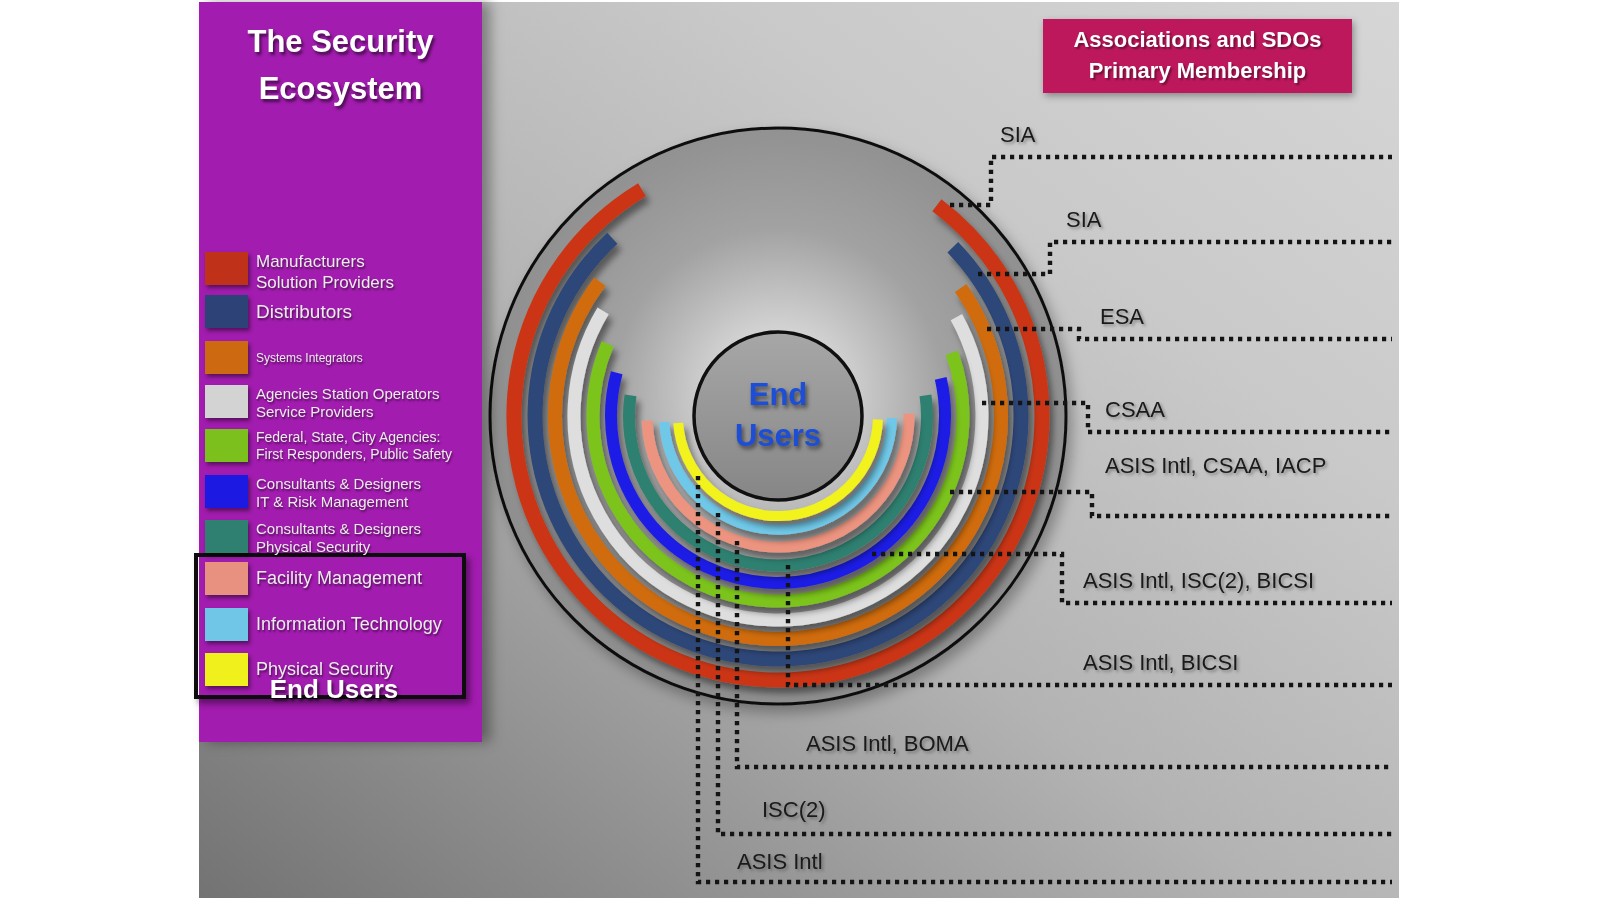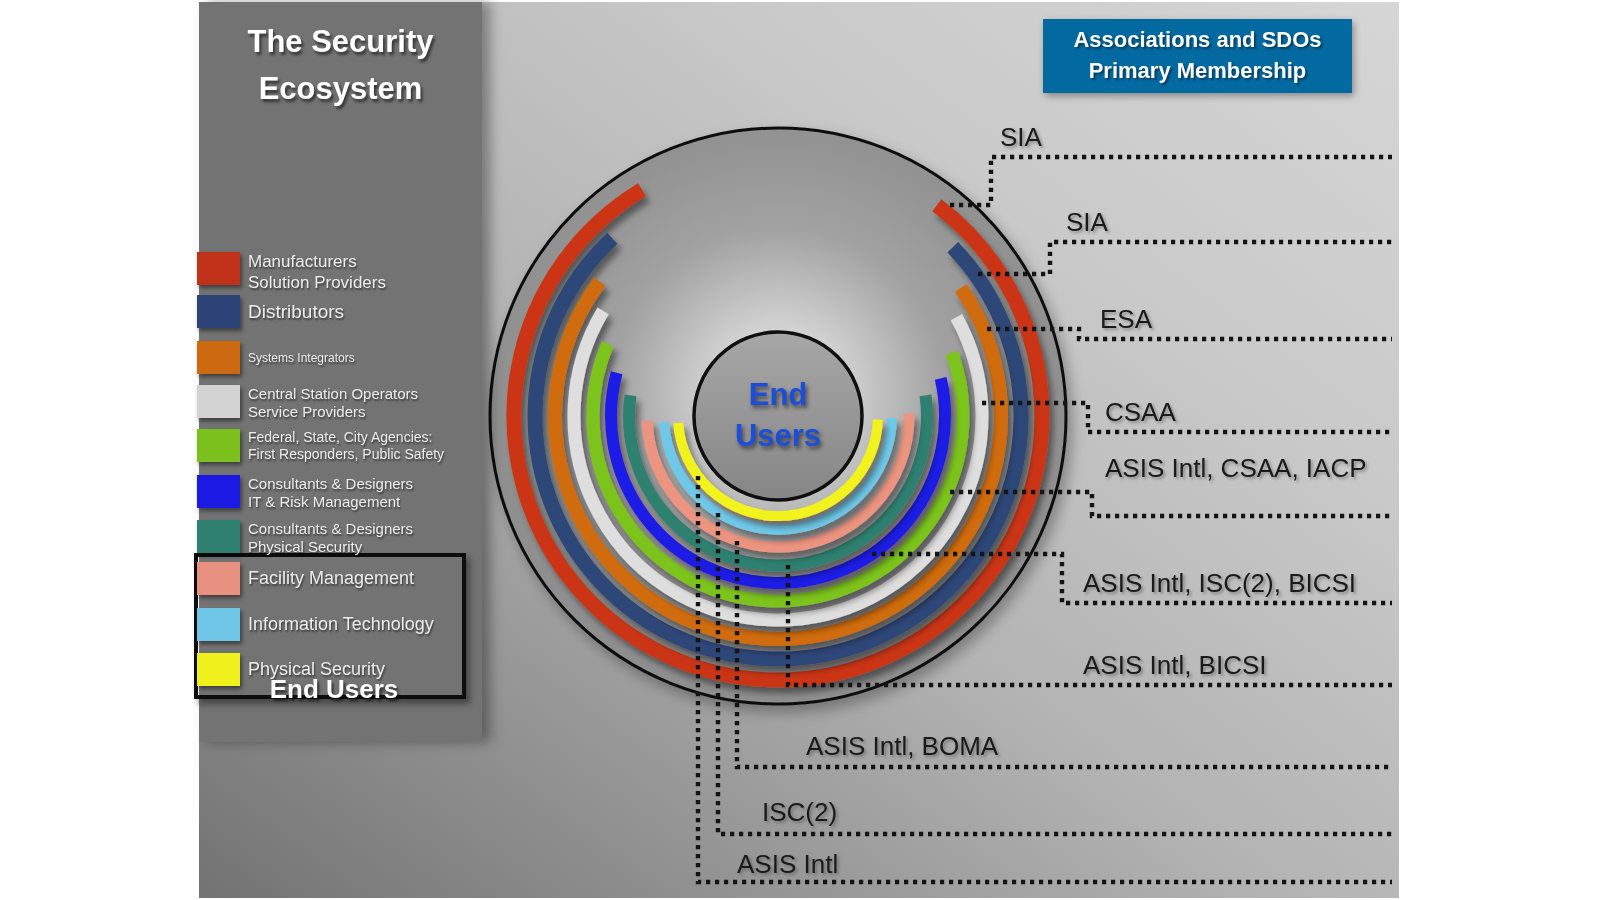--- a/index.html
+++ b/index.html
@@ -4,43 +4,43 @@
 <style>
   html,body{margin:0;padding:0;background:#ffffff;}
   .stage{position:relative;width:1600px;height:900px;background:#ffffff;overflow:hidden;
          font-family:"Liberation Sans",sans-serif;}
   
   .content-bg{position:absolute;left:199px;top:2px;width:1200px;height:896px;
       background:linear-gradient(to left bottom,#d6d6d6 0%,#c9c9c9 28%,#b3b3b3 55%,#8f8f8f 80%,#737373 100%);}
   
   #diagram-svg{position:absolute;left:0;top:0;width:1600px;height:900px;}
   
-  .sidebar{position:absolute;left:199px;top:2px;width:283px;height:740px;background:#737373;
+  .sidebar{position:absolute;left:199px;top:2px;width:283px;height:740px;background:#a21caf;
       box-shadow:8px 0 12px rgba(0,0,0,.35);}
   .sidebar-title{margin-top:16px;text-align:center;color:#ffffff;font-size:31px;font-weight:bold;
       line-height:47px;text-shadow:2px 3px 3px rgba(0,0,0,.55);}
-  .legend-item{position:absolute;left:0;display:flex;align-items:center;min-height:34px;}
+  .legend-item{position:absolute;left:8px;display:flex;align-items:center;min-height:34px;}
   .swatch{position:absolute;left:-2px;top:0;width:43px;height:33px;box-shadow:2px 3px 4px rgba(0,0,0,.45);}
   .legend-text{display:block;margin-left:49px;color:#ececec;line-height:1.22;
       text-shadow:1px 2px 2px rgba(0,0,0,.5);}
   .legend-text .lline{display:block;}
   .eu-box{position:absolute;left:-5px;top:551px;width:272px;height:146px;box-sizing:border-box;
       border:4px solid #0d0d0d;box-shadow:4px 5px 6px rgba(0,0,0,.4);}
   .eu-label{position:absolute;left:0;top:672px;width:270px;text-align:center;color:#ffffff;
       font-size:26px;font-weight:bold;text-shadow:2px 3px 3px rgba(0,0,0,.6);}
   
   .assoc-header{position:absolute;left:1043px;top:19px;width:309px;height:74px;box-sizing:border-box;
-      background:#0369a1;box-shadow:2px 3px 7px rgba(0,0,0,.35);color:#ffffff;font-weight:bold;
+      background:#be185d;box-shadow:2px 3px 7px rgba(0,0,0,.35);color:#ffffff;font-weight:bold;
       font-size:22px;text-align:center;line-height:31px;padding-top:5px;
       text-shadow:2px 2px 2px rgba(0,0,0,.4);}
   
   .center-label{position:absolute;left:678px;top:374px;width:200px;text-align:center;color:#1d4ed8;
       font-size:31px;font-weight:bold;line-height:41px;text-shadow:2px 3px 4px rgba(0,0,0,.55);}
   
-  .assoc-label{position:absolute;font-size:26px;color:#1a1a1a;white-space:nowrap;
+  .assoc-label{position:absolute;font-size:22px;color:#1a1a1a;white-space:nowrap;
       text-shadow:2px 2px 3px rgba(60,60,60,.45);}
 </style>
 </head>
 <body>
 
 <div class="stage">
   <div class="content-bg"></div>
 
   <svg id="diagram-svg" viewBox="0 0 1600 900" xmlns="http://www.w3.org/2000/svg">
       <defs>
@@ -131,21 +131,21 @@
         </div>
         <div class="legend-item" style="top: 339px;">
           <span class="swatch" style="background: rgb(205, 105, 16);"></span>
           <span class="legend-text" style="font-size: 12px;">
             <span class="lline">Systems Integrators</span>
           </span>
         </div>
         <div class="legend-item" style="top: 383px;">
           <span class="swatch" style="background: rgb(211, 211, 211);"></span>
           <span class="legend-text" style="font-size: 15px;">
-            <span class="lline">Central Station Operators</span>
+            <span class="lline">Agencies Station Operators</span>
             <span class="lline">Service Providers</span>
           </span>
         </div>
         <div class="legend-item" style="top: 427px;">
           <span class="swatch" style="background: rgb(124, 192, 29);"></span>
           <span class="legend-text" style="font-size: 14px;">
             <span class="lline">Federal, State, City Agencies:</span>
             <span class="lline">First Responders, Public Safety</span>
           </span>
         </div>

